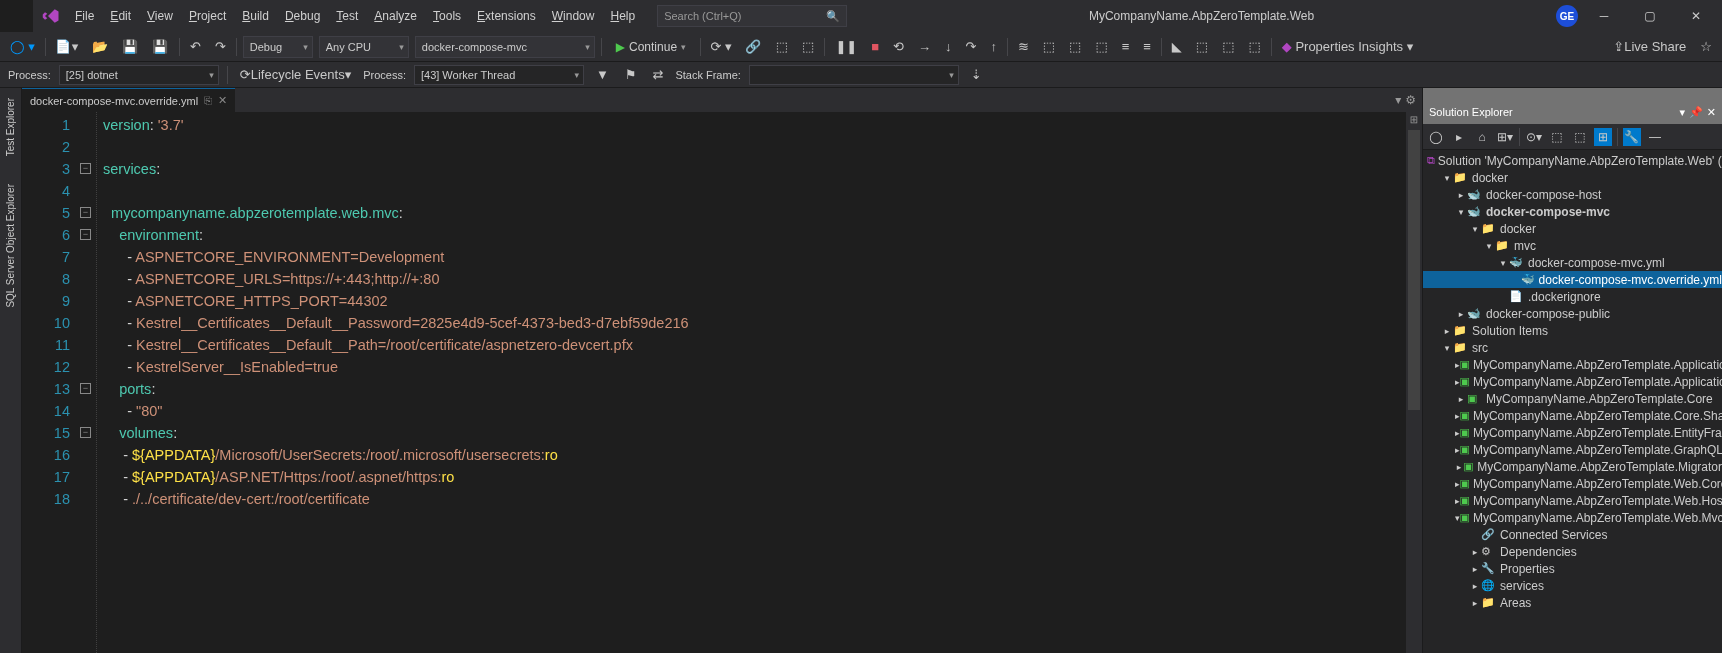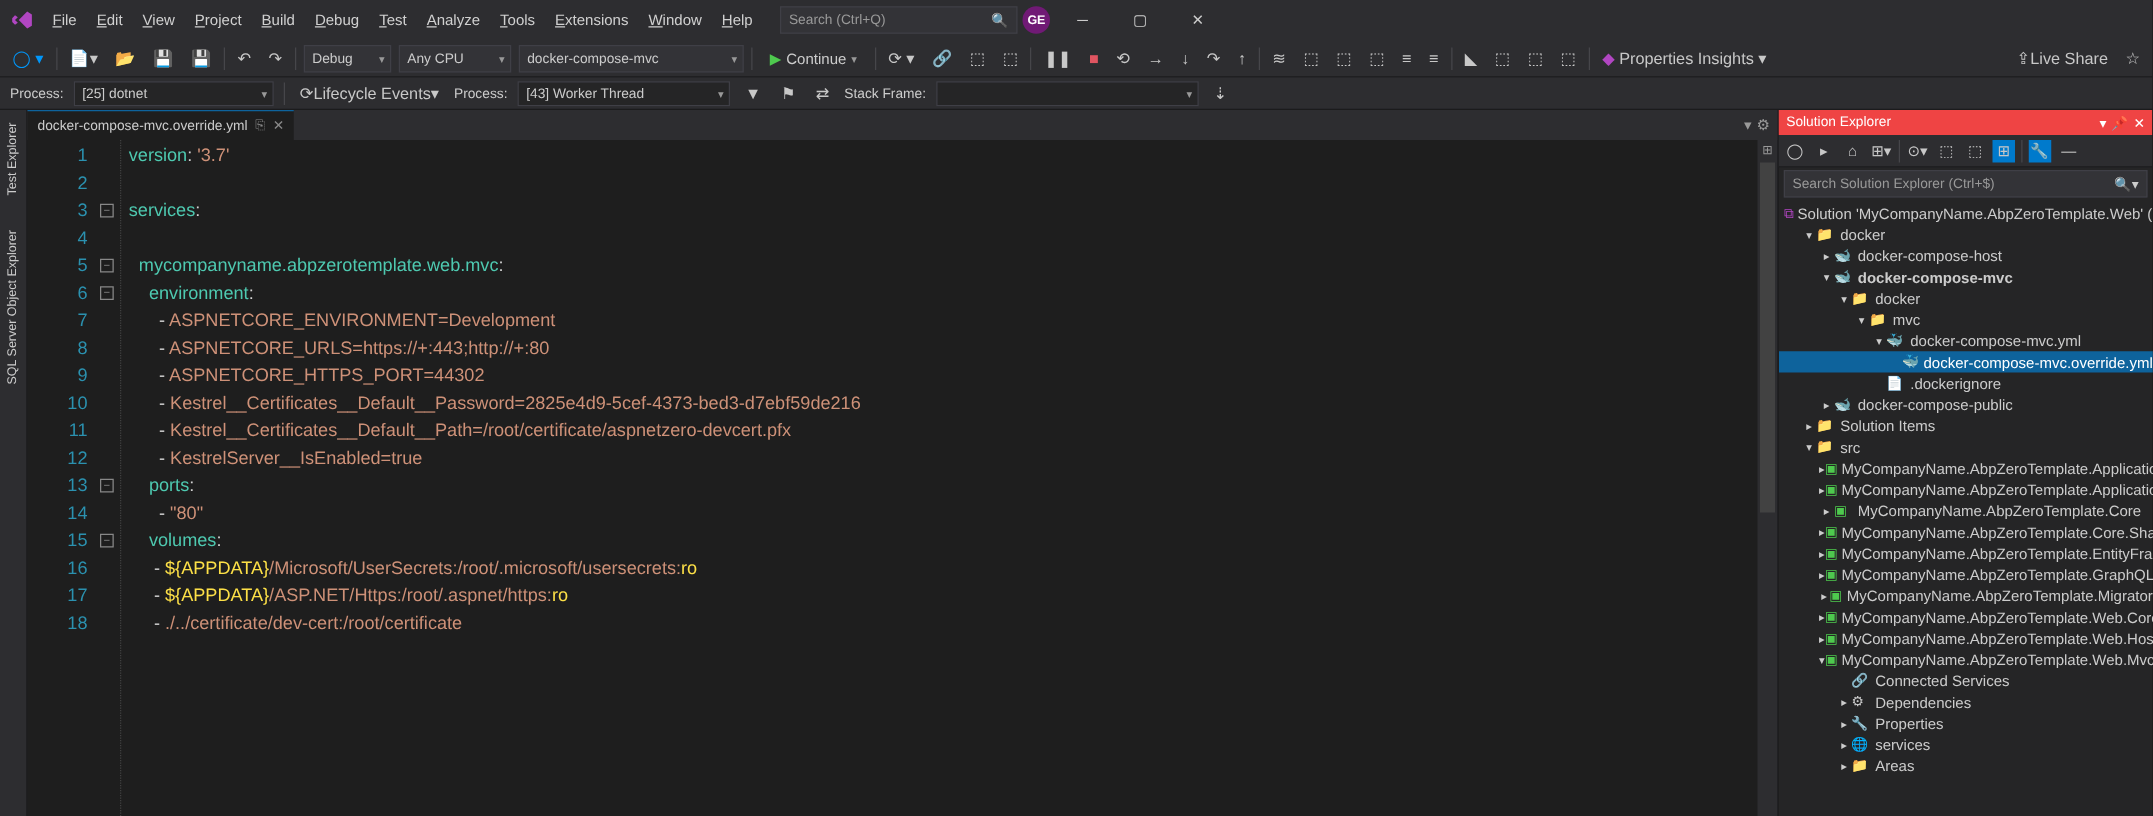--- a/index.html
+++ b/index.html
@@ -1,25 +1,25 @@
 <!DOCTYPE html>
 <html><head>
 <meta charset="utf-8">
 <style>
 * { margin: 0; padding: 0; box-sizing: border-box; font-family: 'Segoe UI', Tahoma, sans-serif; }
 body { background: #1e1e1e; color: #ccc; font-size: 12px; width: 1722px; height: 653px; overflow: hidden; display: flex; flex-direction: column; }
-.titlebar { height: 30px; background: #2d2d30; display: flex; align-items: center; padding: 16px 6px; gap: 4px; }
+.titlebar { height: 30px; background: #2d2d30; display: flex; align-items: center; padding: 16px 6px; gap: 4px; margin-left: 33px; }
 .vs-logo { width: 24px; height: 24px; display: flex; align-items: center; justify-content: center; }
 .menu-item { padding: 4px 8px; cursor: pointer; color: #d0d0d0; font-size: 12px; }
 .menu-item .underline { text-decoration: underline; }
 .search-box { margin-left: 10px; background: #333337; border: 1px solid #3f3f46; height: 22px; width: 190px; display: flex; align-items: center; padding: 0 6px; color: #999; font-size: 11px; position: relative; }
 .search-box .mag { position: absolute; right: 6px; color: #ccc; }
 .title-center { flex: 1; text-align: center; color: #ccc; font-size: 12px; }
 .title-right { display: flex; align-items: center; gap: 6px; }
-.badge { width: 22px; height: 22px; border-radius: 50%; background: #701a75; color: #fff; display: flex; align-items: center; justify-content: center; font-size: 10px; font-weight: bold; }
+.badge { width: 22px; height: 22px; border-radius: 50%; background: #1d4ed8; color: #fff; display: flex; align-items: center; justify-content: center; font-size: 10px; font-weight: bold; }
 .win-btn { width: 40px; height: 30px; display: flex; align-items: center; justify-content: center; color: #ccc; cursor: pointer; }
 .toolbar { height: 30px; background: #2d2d30; display: flex; align-items: center; padding: 0 6px; gap: 6px; border-bottom: 1px solid #1b1b1c; }
 .tb-btn { padding: 2px 4px; cursor: pointer; color: #c8c8c8; display: flex; align-items: center; font-size: 13px; }
 .tb-sep { width: 1px; height: 18px; background: #46464a; }
 .tb-dropdown { background: #333337; border: 1px solid #3f3f46; height: 22px; padding: 0 18px 0 6px; color: #ccc; font-size: 11px; display: flex; align-items: center; position: relative; }
 .tb-dropdown::after { content: '▾'; position: absolute; right: 4px; font-size: 9px; color: #999; }
 .continue-btn { display: flex; align-items: center; gap: 4px; padding: 2px 8px; color: #ccc; cursor: pointer; }
 .continue-btn .play { color: #4ec94e; }
 .toolbar2 { height: 26px; background: #2d2d30; display: flex; align-items: center; padding: 0 8px; gap: 8px; font-size: 11px; color: #ccc; border-bottom: 1px solid #1b1b1c; }
 .proc-dropdown { background: #252526; border: 1px solid #3f3f46; height: 20px; padding: 0 18px 0 6px; color: #ccc; font-size: 11px; display: flex; align-items: center; position: relative; min-width: 150px; }
@@ -40,21 +40,21 @@
 .fold-col .fold { position: absolute; left: 2px; width: 11px; height: 11px; border: 1px solid #888; color: #888; font-size: 9px; line-height: 9px; text-align: center; cursor: pointer; }
 .code { flex: 1; padding: 2px 0 0 6px; line-height: 22px; color: #d4d4d4; white-space: pre; border-left: 1px dotted #404040; }
 .code .line { height: 22px; }
 .k-teal { color: #4ec9b0; }
 .k-orange { color: #ce9178; }
 .k-blue { color: #fde047; }
 .k-cyan { color: #fde047; }
 .scroll-track { width: 16px; background: #2d2d30; position: relative; }
 .scroll-thumb { position: absolute; top: 0; left: 2px; right: 2px; height: 280px; background: #424242; }
 .right-panel { width: 300px; background: #252526; display: flex; flex-direction: column; border-left: 1px solid #1b1b1c; }
-.panel-title { height: 20px; background: #ef4444; color: #fff; font-size: 11px; padding: 1px 6px; display: flex; align-items: center; }
+.panel-title { height: 20px; background: #737373; color: #fff; font-size: 11px; padding: 18px 6px; display: flex; align-items: flex-start; }
 .panel-title .right { margin-left: auto; display: flex; gap: 4px; }
 .panel-toolbar { height: 26px; background: #2d2d30; display: flex; align-items: center; padding: 0 4px; gap: 5px; border-bottom: 1px solid #1b1b1c; }
 .panel-toolbar .ico { width: 18px; height: 18px; display: flex; align-items: center; justify-content: center; color: #c8c8c8; cursor: pointer; font-size: 12px; }
 .panel-toolbar .ico.active { background: #007acc; }
 .panel-search { height: 22px; background: #333337; border: 1px solid #3f3f46; margin: 2px 4px; display: flex; align-items: center; padding: 0 6px; font-size: 11px; color: #999; position: relative; }
 .panel-search .mag { position: absolute; right: 6px; color: #ccc; }
 .tree { flex: 1; overflow: auto; font-size: 12px; color: #ccc; padding: 2px 0; }
 .tree-row { height: 17px; display: flex; align-items: center; padding-left: 4px; cursor: pointer; white-space: nowrap; }
 .tree-row.selected { background: #0e639c; color: #fff; }
 .tree-row .arrow { width: 12px; color: #ccc; font-size: 9px; text-align: center; }
@@ -86,20 +86,21 @@
       <div class="menu-item"><span class="underline">A</span>nalyze</div>
       <div class="menu-item"><span class="underline">T</span>ools</div>
       <div class="menu-item"><span class="underline">E</span>xtensions</div>
       <div class="menu-item"><span class="underline">W</span>indow</div>
       <div class="menu-item"><span class="underline">H</span>elp</div>
     </div>
   <div class="search-box">
     <span>Search (Ctrl+Q)</span>
     <span class="mag">🔍</span>
   </div>
+  <div class="title-center">MyCompanyName.AbpZeroTemplate.Web</div>
   <div class="title-right">
     <div class="badge">GE</div>
     <div class="win-btn">─</div>
     <div class="win-btn">▢</div>
     <div class="win-btn">✕</div>
   </div>
 </div>
 
 <div class="toolbar">
   <span class="tb-btn" style="color:#0097fb">◯ ▾</span>
@@ -243,24 +244,20 @@
       <span class="ico">⊞▾</span>
       <span class="tb-sep"></span>
       <span class="ico">⊙▾</span>
       <span class="ico">⬚</span>
       <span class="ico">⬚</span>
       <span class="ico active">⊞</span>
       <span class="tb-sep"></span>
       <span class="ico active">🔧</span>
       <span class="ico">—</span>
     </div>
-    <div class="panel-search">
-      <span>Search Solution Explorer (Ctrl+$)</span>
-      <span class="mag">🔍▾</span>
-    </div>
     <div class="tree" id="tree">
         <div class="tree-row">
           <span class="arrow"></span>
           <span class="ico sln-ico">⧉</span>
           <span>Solution 'MyCompanyName.AbpZeroTemplate.Web' (18</span>
         </div>
         <div class="tree-row" style="padding-left: 18px;">
           <span class="arrow">▾</span>
           <span class="ico folder-ico">📁</span>
           <span>docker</span>

